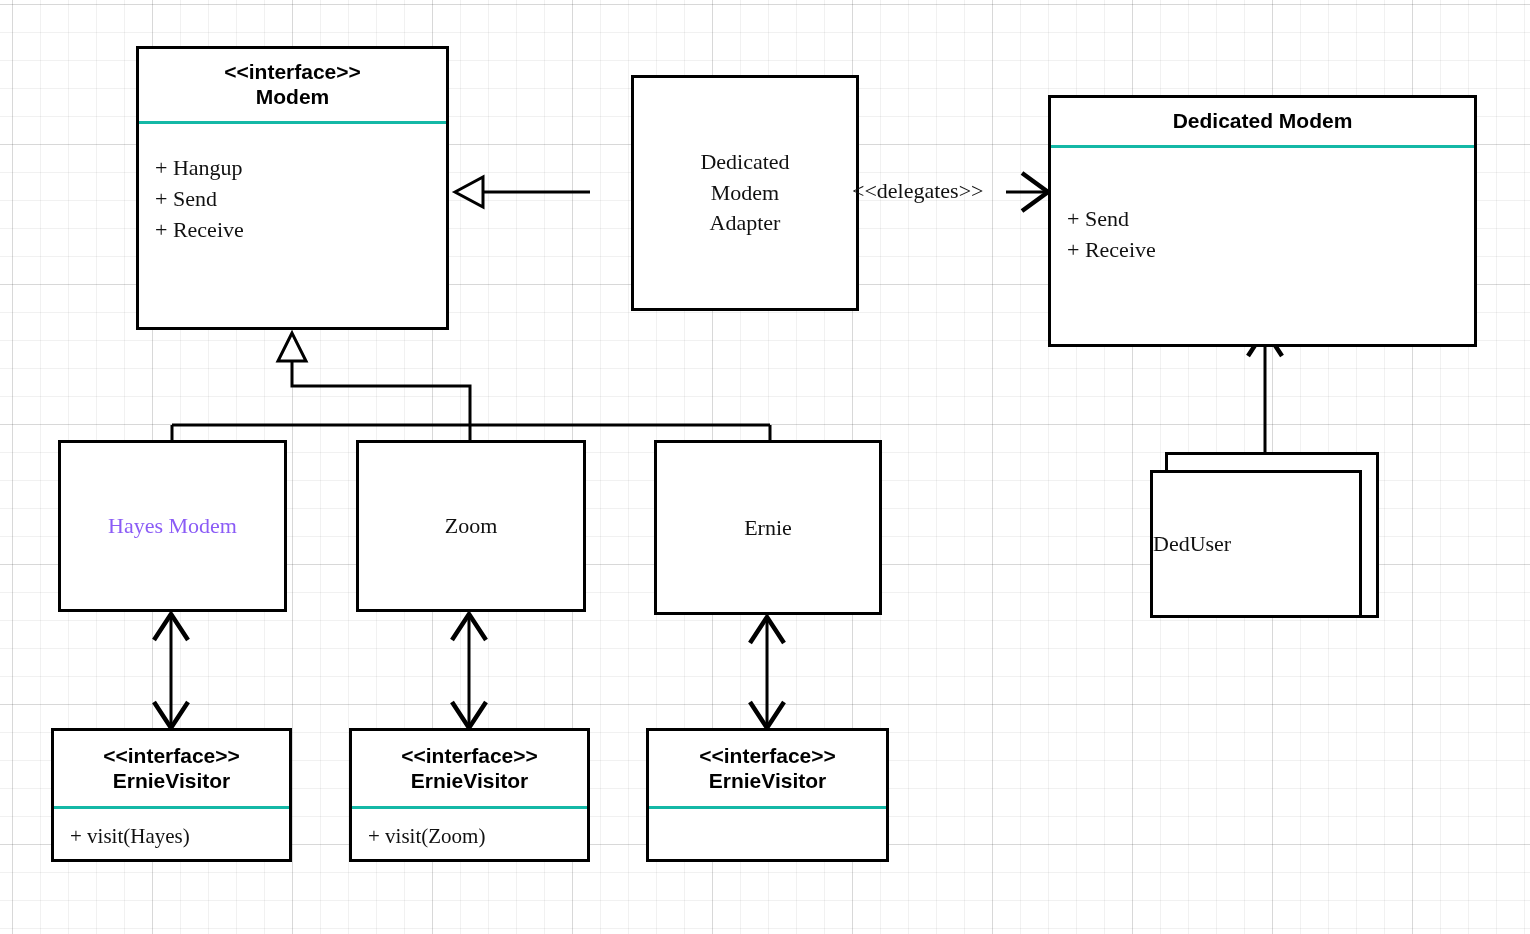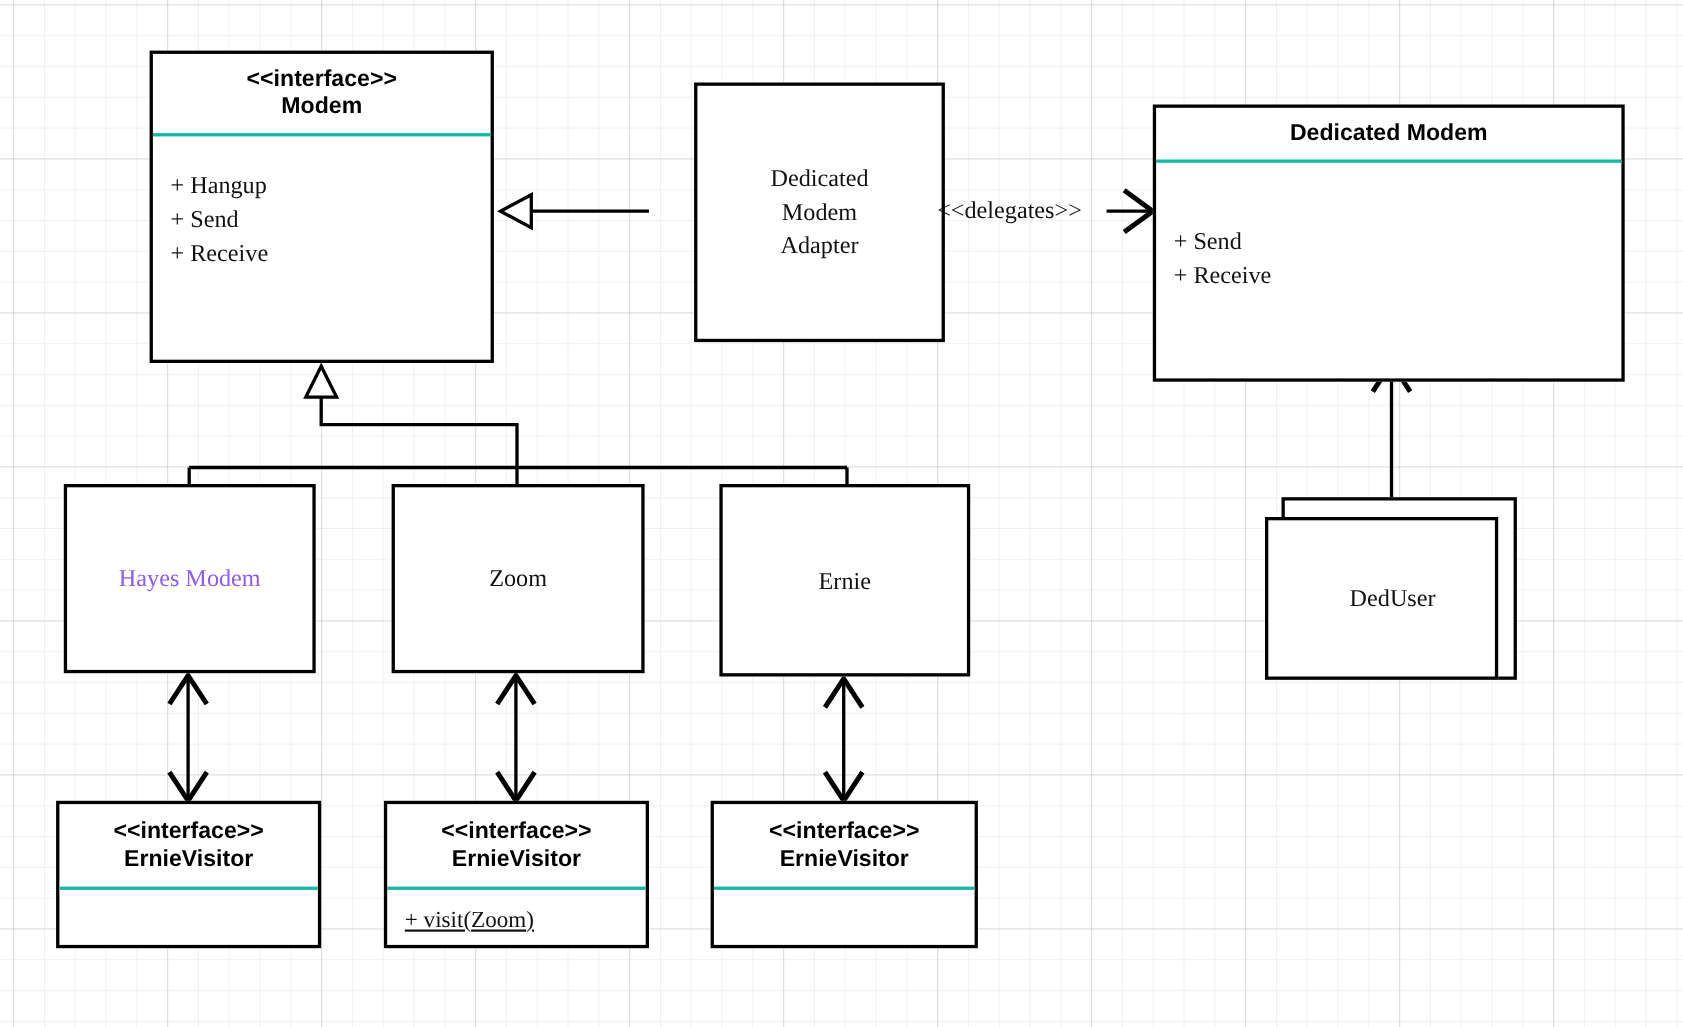--- a/index.html
+++ b/index.html
@@ -172,39 +172,42 @@
 
   <div class="uml-box plain" style="left:654px; top:440px; width:228px; height:175px;">
     <div style="height:100%; display:flex; align-items:center; justify-content:center;
                 font-family:'Liberation Serif',serif; font-size:22px; color:#111;">
       <span>Ernie</span>
     </div>
   </div>
 
   <div class="uml-box plain" style="left:1165px; top:452px; width:214px; height:166px; z-index:4;"></div>
   <div class="uml-box plain" style="left:1150px; top:470px; width:212px; height:148px; z-index:5;">
-    <div style="height:100%; display:flex; align-items:center; justify-content:center;
-                font-family:'Liberation Serif',serif; font-size:22px; color:#111;margin-left:20px;">
+    <div style="height:100%; display:flex; align-items:center; 
+                font-family:'Liberation Serif',serif; font-size:22px; color:#111;">
       <span>DedUser</span>
     </div>
   </div>
 
   <div class="uml-box" style="left:51px; top:728px; width:241px; height:134px;">
     <div class="compartment-head" style="height:78px; font-size:21px;">
       <span class="stereo">&lt;&lt;interface&gt;&gt;</span>
       <span class="nm">ErnieVisitor</span>
     </div>
+    <div class="compartment-body" style="padding:13px 0 0 16px; font-size:21px;">
+      <span>+ visit(</span><span>Hayes</span><span>)</span>
+    </div>
   </div>
 
   <div class="uml-box" style="left:349px; top:728px; width:241px; height:134px;">
     <div class="compartment-head" style="height:78px; font-size:21px;">
       <span class="stereo">&lt;&lt;interface&gt;&gt;</span>
       <span class="nm">ErnieVisitor</span>
     </div>
-    <div class="compartment-body" style="padding:13px 0 0 16px; font-size:21px;text-decoration:underline;">
+    <div class="compartment-body" style="padding:13px 0 0 16px; font-size:21px;">
       <span>+ visit(</span><span>Zoom</span><span>)</span>
     </div>
   </div>
 
   <div class="uml-box" style="left:646px; top:728px; width:243px; height:134px;">
     <div class="compartment-head" style="height:78px; font-size:21px;">
       <span class="stereo">&lt;&lt;interface&gt;&gt;</span>
       <span class="nm">ErnieVisitor</span>
     </div>
   </div>

